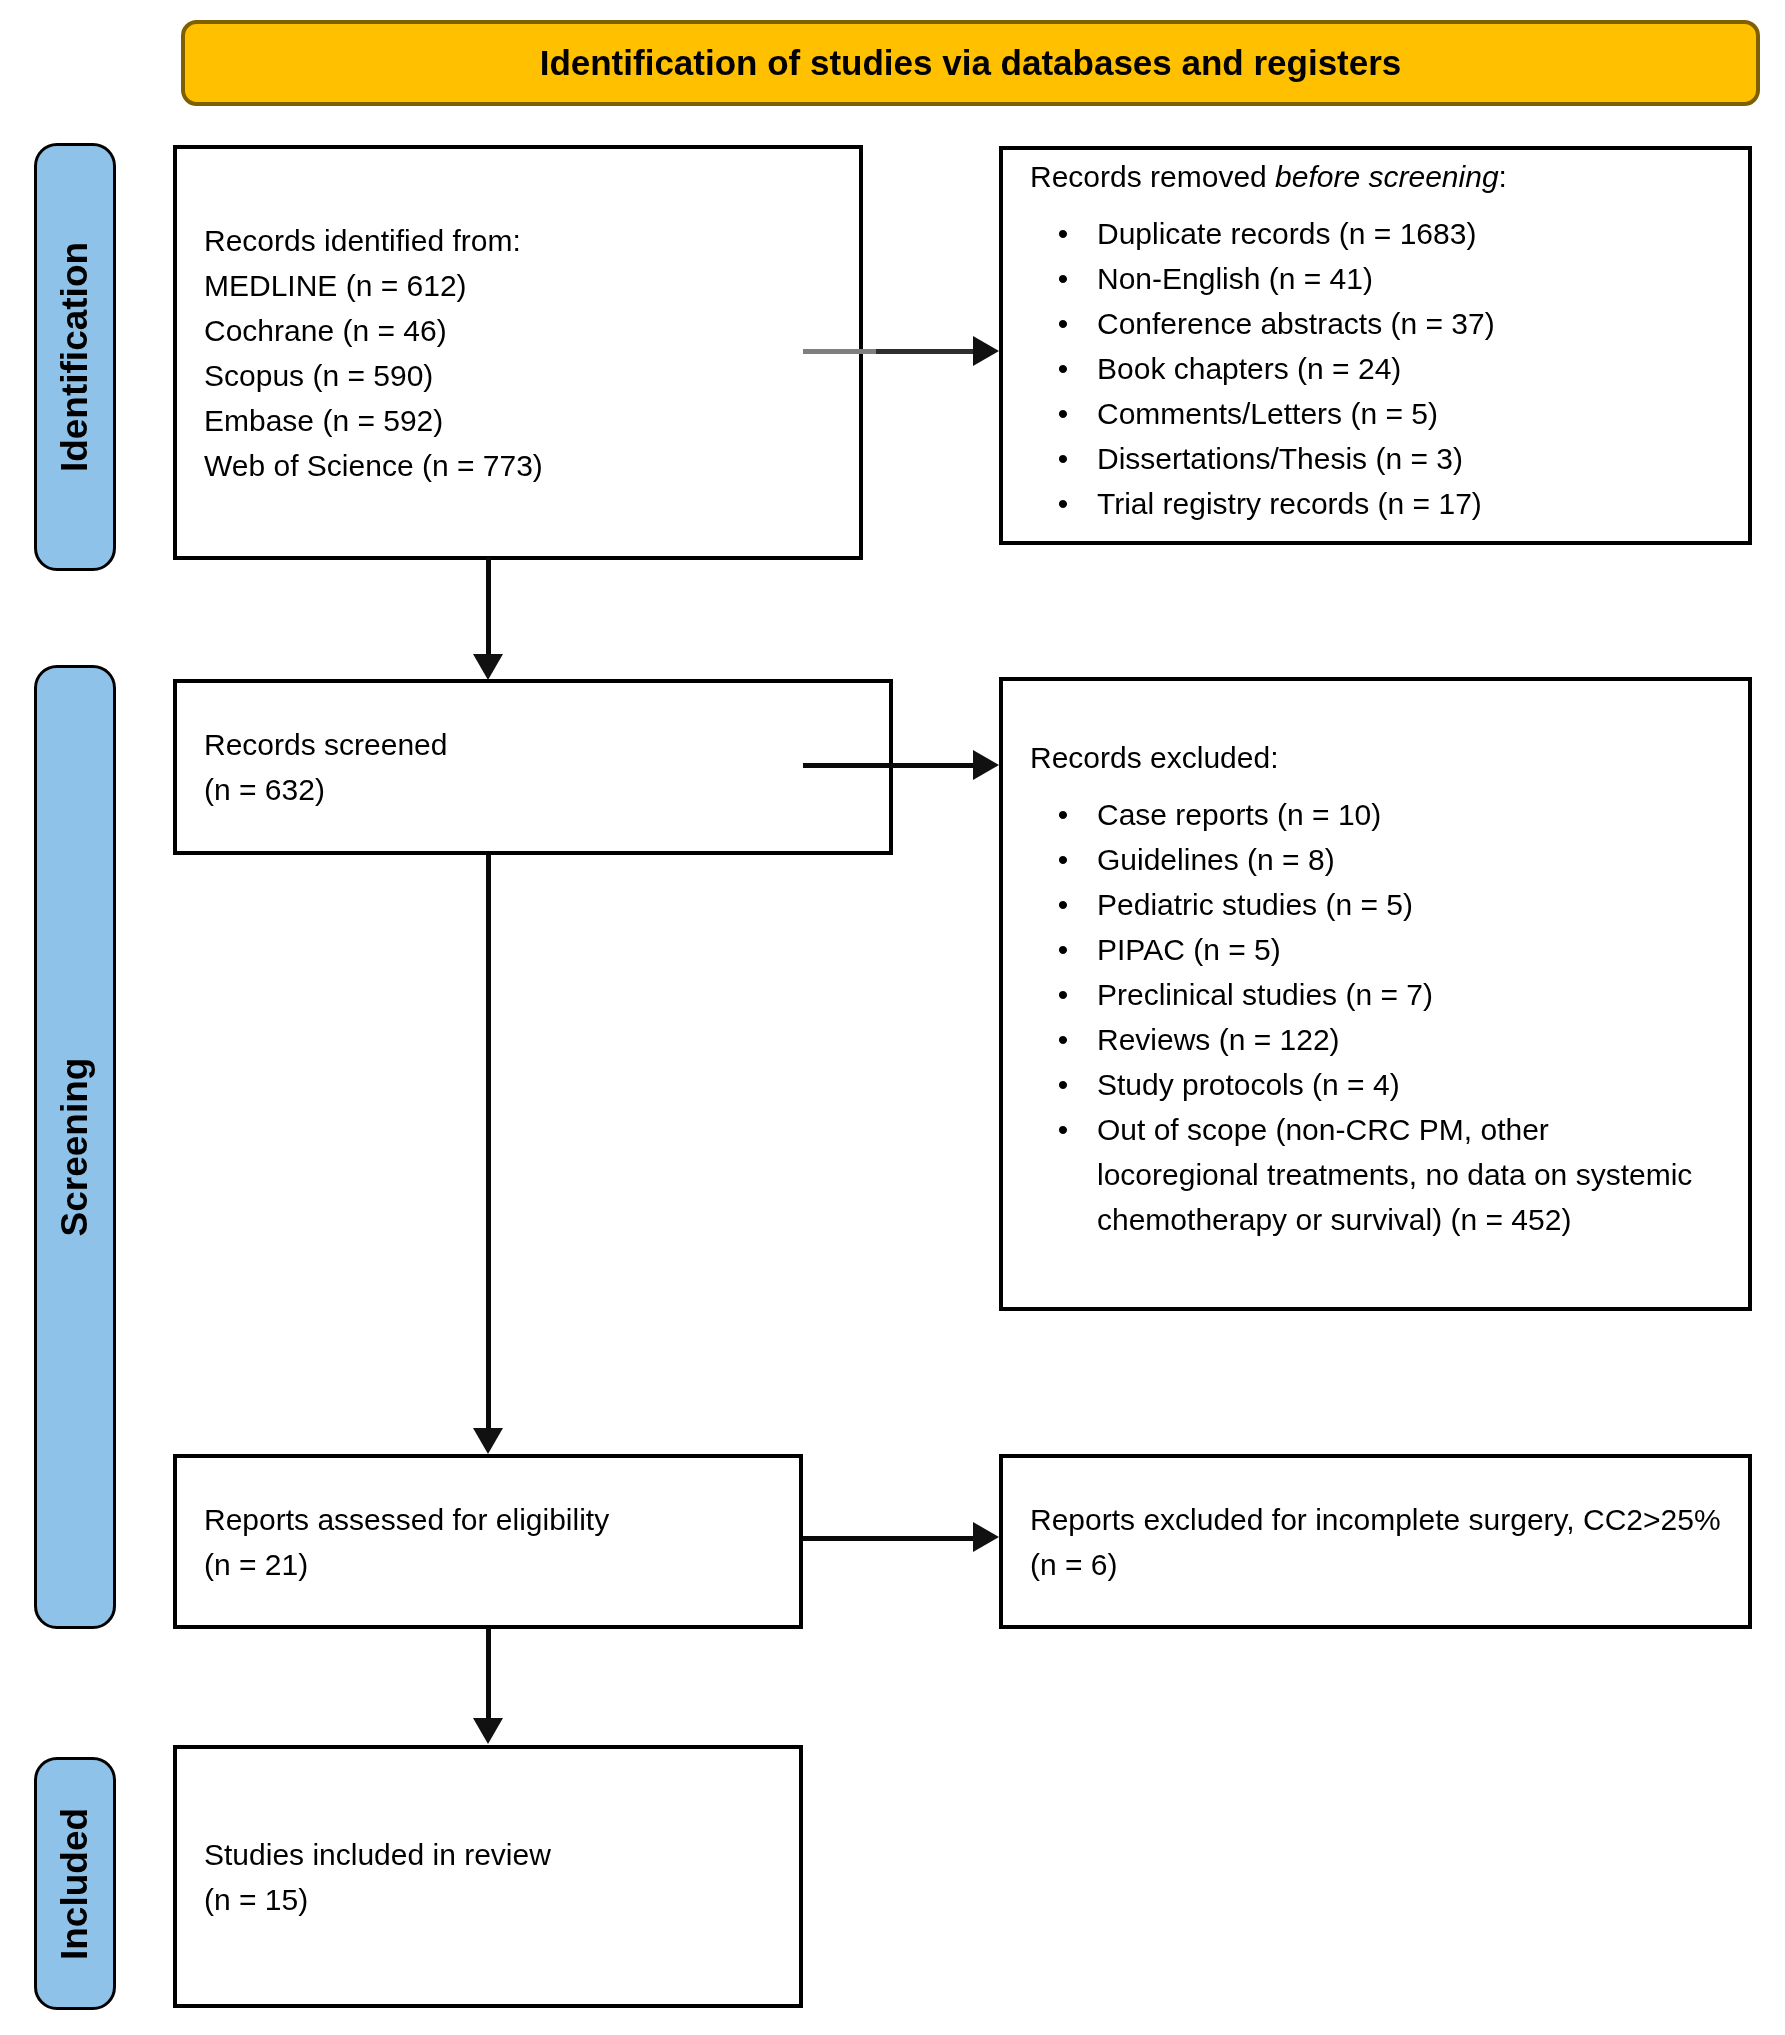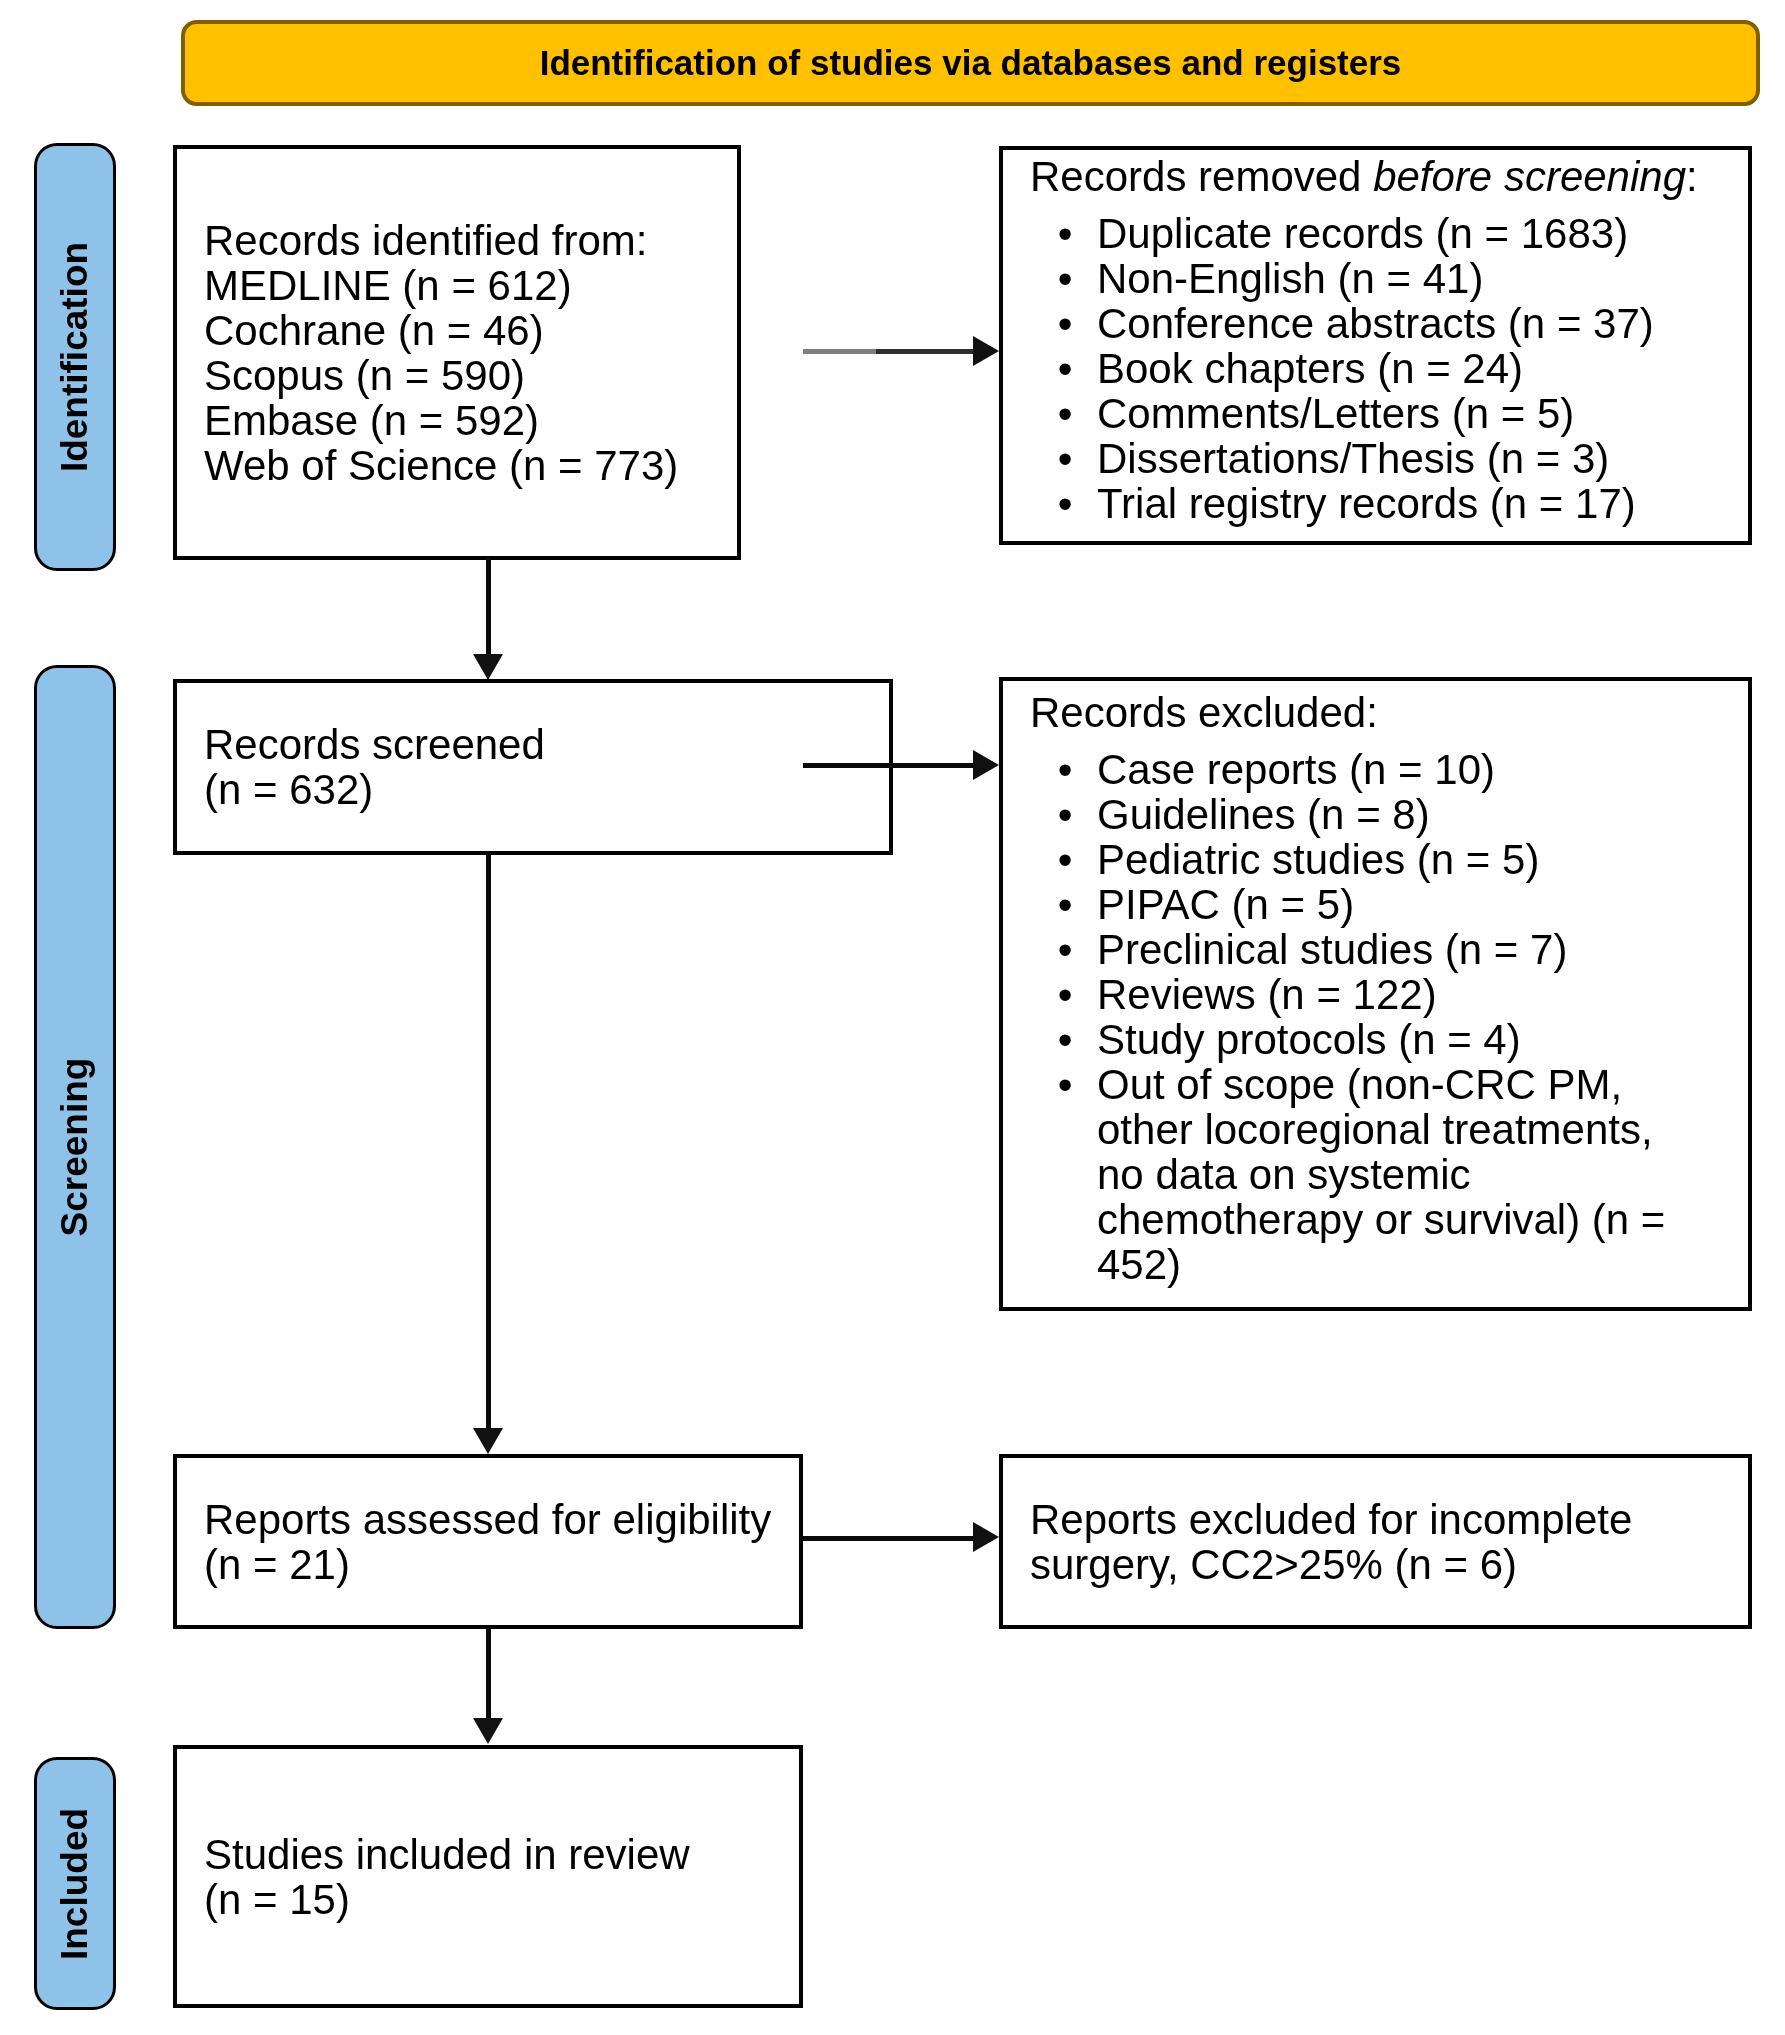--- a/index.html
+++ b/index.html
@@ -37,23 +37,23 @@
   .stage.screening{top:665px;height:964px;}
   .stage.included{top:1757px;height:253px;}
   
   .box{
     position:absolute;
     background:#fff;
     border:4.2px solid var(--box-border,#000);
     box-sizing:border-box;
     display:flex;flex-direction:column;justify-content:center;
     padding:12px 27px;
-    font-size:42px;line-height:45px;
+    font-size:30px;line-height:45px;
   }
-  .box.b-identified{left:173px;top:145px;width:568px;height:415px;}
+  .box.b-identified{left:173px;top:145px;width:690px;height:415px;}
   .box.b-removed{left:999px;top:146px;width:753px;height:399px;}
   .box.b-screened{left:173px;top:679px;width:720px;height:176px;}
   .box.b-excluded{left:999px;top:677px;width:753px;height:634px;}
   .box.b-assessed{left:173px;top:1454px;width:630px;height:175px;}
   .box.b-reports-excluded{left:999px;top:1454px;width:753px;height:175px;}
   .box.b-included{left:173px;top:1745px;width:630px;height:263px;}
   .box .line{white-space:nowrap;}
   .box .italic{font-style:italic;}
   ul.bullets{margin:12px;padding:0;list-style:none;}
   ul.bullets li{

